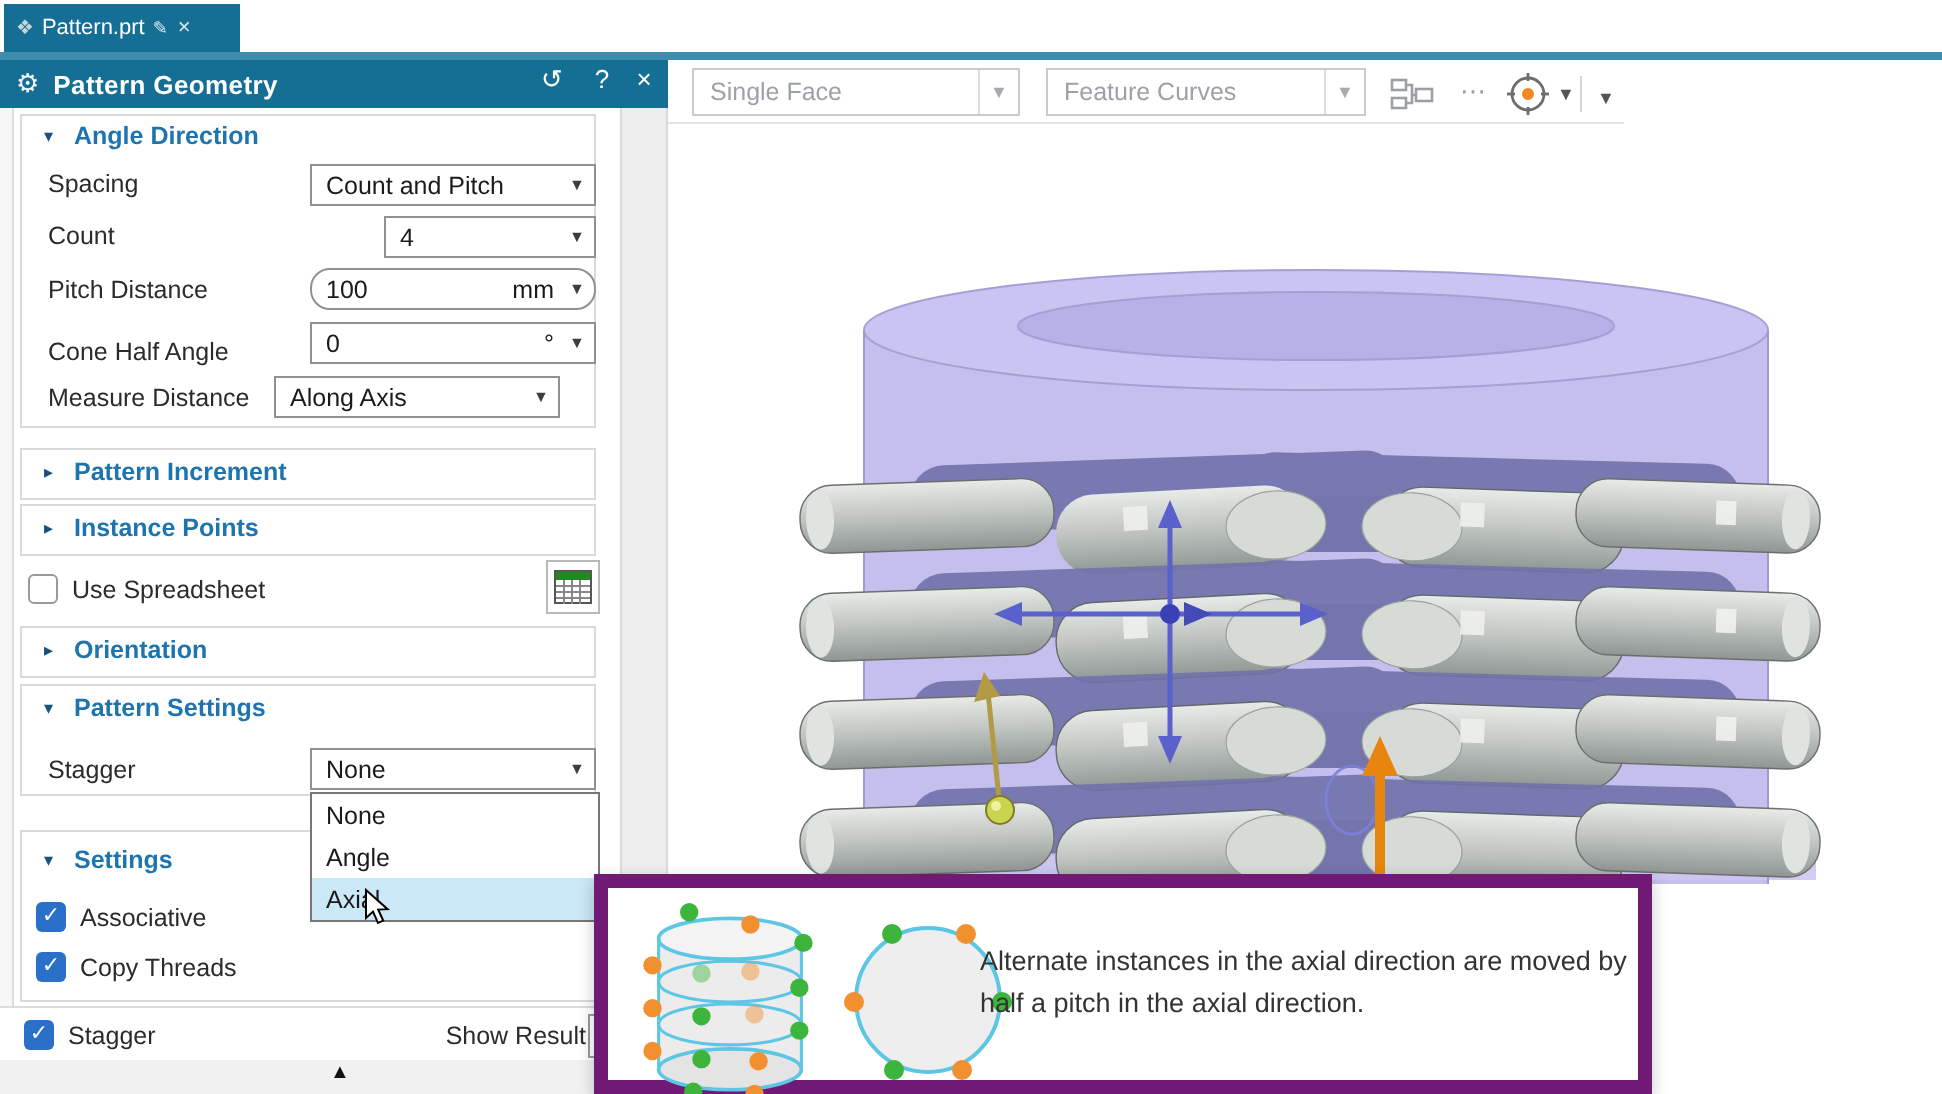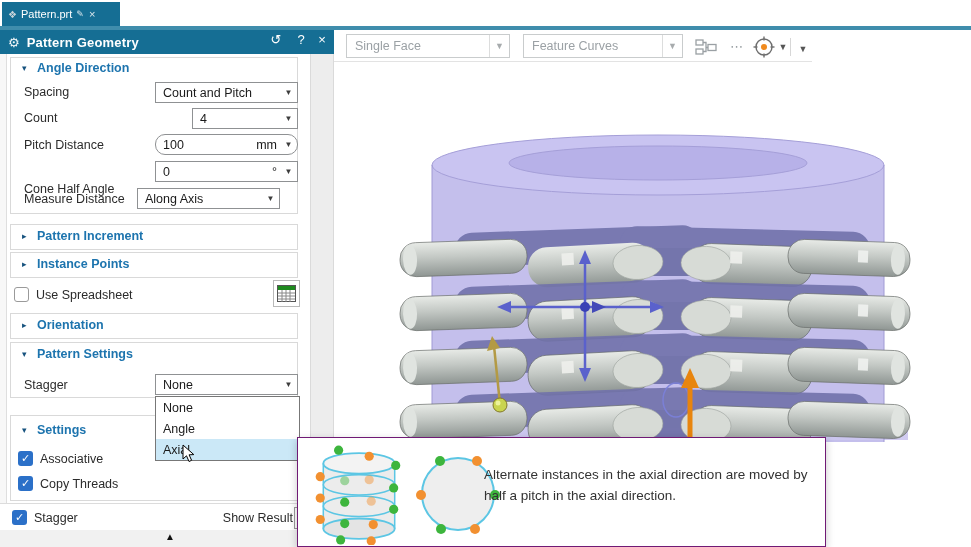--- a/index.html
+++ b/index.html
@@ -66,21 +66,21 @@
   .tcombo .tarr{margin-left:auto;width:20px;height:22px;border-left:1px solid #dcdddd;display:flex;align-items:center;
                 justify-content:center;color:#a7abad;font-size:9px;}
   .tbicon{position:absolute;display:flex;align-items:center;justify-content:center;cursor:pointer;}
   .tb-ellipsis{color:#9aa0a4;font-size:13px;letter-spacing:1px;}
   .tb-arr{color:#555;font-size:9px;}
   .tb-vsep{position:absolute;left:790px;top:38px;width:1px;height:18px;background:#d7d7d7;}
 
   .scene{position:absolute;left:334px;top:62px;width:637px;height:485px;}
 
   
-  .tooltip{position:absolute;left:297px;top:437px;width:529px;height:110px;background:#fff;border:1px solid #701a75;
+  .tooltip{position:absolute;left:297px;top:437px;width:529px;height:110px;background:#fff;border:7px solid #701a75;
            box-shadow:0 3px 8px rgba(0,0,0,.22);z-index:50;}
   .tt-text{position:absolute;left:186px;top:27px;width:336px;font-size:13.5px;color:#333;line-height:1.55;}
   .tt-cyl{position:absolute;left:10px;top:5px;}
   .tt-circ{position:absolute;left:115px;top:11px;}
 </style>
 </head>
 <body>
 
 <div id="stage">
 
@@ -120,21 +120,21 @@
   <div class="combo" style="left:192px;top:108px;width:106px;">
     <span class="val">4</span>
     <span class="arr">▼</span>
   </div>
   <div class="flabel" style="left:24px;top:138px;">Pitch Distance</div>
   <div class="combo" style="left:155px;top:134px;width:143px;border-radius:10px;">
     <span class="val">100</span>
     <span class="unit">mm</span>
     <span class="arr">▼</span>
   </div>
-  <div class="flabel" style="left:24px;top:182px;text-align:center;">Cone Half Angle</div>
+  <div class="flabel" style="left:24px;top:169px;text-align:center;">Cone Half Angle</div>
   <div class="combo" style="left:155px;top:161px;width:143px;">
     <span class="val">0</span>
     <span class="unit">°</span>
     <span class="arr">▼</span>
   </div>
   <div class="flabel" style="left:24px;top:192px;">Measure Distance</div>
   <div class="combo" style="left:137px;top:188px;width:143px;">
     <span class="val">Along Axis</span>
     <span class="arr">▼</span>
   </div>

